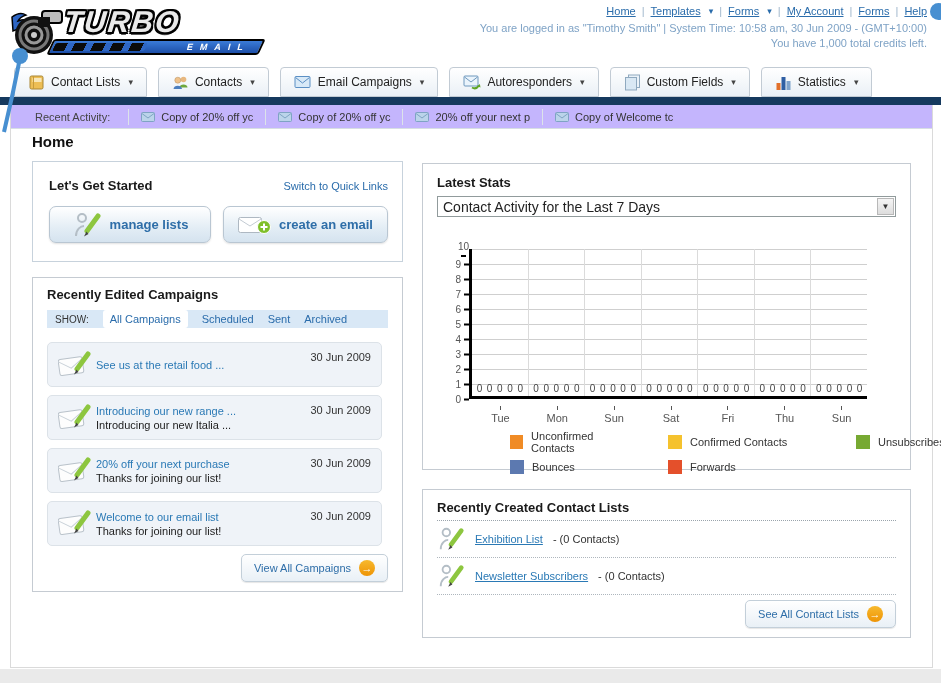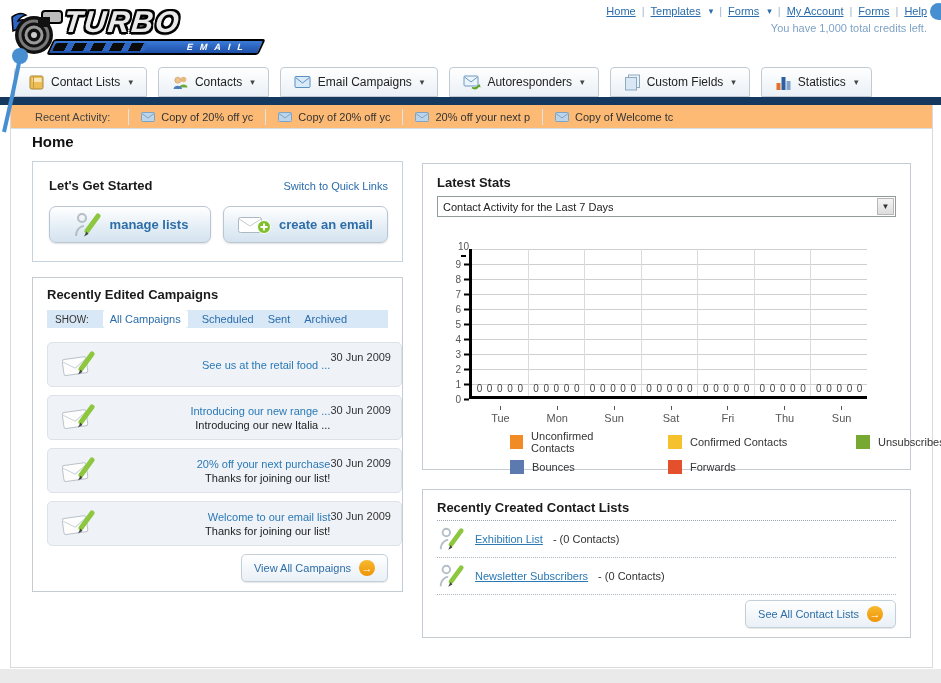--- a/index.html
+++ b/index.html
@@ -41,21 +41,21 @@
   .tab {
     height:30px; display:flex; align-items:center; gap:6px; padding:10px 13px;
     border:1px solid #C2CBD4; border-radius:4px 4px 0 0;
     background:linear-gradient(#FFFFFF,#EAF0F6); cursor:pointer; font-size:12px; color:#222; white-space:nowrap;
   }
   .tab .caret { color:#444; }
   .navy-bar { position:absolute; left:0; top:97px; width:941px; height:8px; background:#15395E; }
 
   
   .frame { position:absolute; left:10px; top:105px; width:923px; height:563px; border:1px solid #DADADA; border-top:none; background:#fff; }
-  .activity { position:absolute; left:11px; top:105px; width:921px; height:24px; background:#fdba74;
+  .activity { position:absolute; left:11px; top:105px; width:921px; height:24px; background:#c4b5fd;
     border-bottom:1px solid #D7DEE4; display:flex; align-items:center; font-size:11px; color:#333; }
   .activity-label { margin:0 18px 0 24px; color:#444; }
   .activity-item { display:flex; align-items:center; gap:6px; padding:0 12px; height:16px; border-left:1px solid #DCE3E9; cursor:pointer; }
   .activity-item:first-of-type { border-left:none; }
 
   .page-title { position:absolute; left:32px; top:133px; font-size:15px; font-weight:bold; color:#111; }
 
   
   .panel { position:absolute; background:#fff; border:1px solid #C5CBD2; }
   .panel h2 { font-size:13px; font-weight:bold; color:#1A1A1A; }
@@ -72,21 +72,21 @@
   .btn-manage { left:16px; width:162px; }
   .btn-create { left:190px; width:165px; }
 
   .p-camp { left:32px; top:277px; width:371px; height:315px; }
   .p-camp h2 { position:absolute; left:14px; top:9px; }
   .show-bar { position:absolute; left:14px; top:32px; right:14px; height:18px; background:#D9E8F6;
     display:flex; align-items:center; gap:14px; padding:0 8px; font-size:11px; }
   .show-label { color:#333; font-size:10px; }
   .filter { color:#2A6CAB; cursor:pointer; }
   .filter.active { background:#fff; border-radius:3px; padding:3px 7px; }
-  .rows { position:absolute; left:14px; top:64px; right:0;text-align:right; }
+  .rows { position:absolute; left:14px; top:64px; right:20px; }
   .camp-row { position:relative; height:45px; background:#EFF3F8; border:1px solid #DCE2E8; border-radius:5px;
     margin-bottom:8px; display:flex; align-items:center; padding:0 10px; }
   .camp-icon { flex:0 0 38px; }
   .camp-text { flex:1; line-height:14px; }
   .camp-title { color:#2A79B5; font-size:11px; cursor:pointer; }
   .camp-sub { color:#222; font-size:11px; }
   .camp-date { font-size:11px; color:#333; align-self:flex-start; margin-top:8px; }
   .small-btn {
     position:absolute; height:28px; border:1px solid #C3CFD9; border-radius:5px;
     background:linear-gradient(#FFFFFF,#E9F0F6); box-shadow:0 1px 1px rgba(0,0,0,.1);
@@ -94,21 +94,21 @@
     color:#2E6EA8; font-size:11px; cursor:pointer;
   }
   .view-all { right:14px; top:276px; }
   .arrow-circle { width:16px; height:16px; border-radius:50%; background:linear-gradient(#F7B92E,#EE9405);
     color:#fff; font-size:11px; font-weight:bold; display:flex; align-items:center; justify-content:center; }
 
   .p-stats { left:422px; top:163px; width:489px; height:307px; }
   .p-stats h2 { position:absolute; left:14px; top:11px; }
   .select { position:absolute; left:14px; top:32px; width:459px; height:21px; border:1px solid #919B9C;
     background:#fff; display:flex; align-items:center; cursor:pointer; }
-  .select-text { flex:1; padding-left:5px; font-size:11px; color:#222; }
+  .select-text { flex:1; padding-left:5px; font-size:14px; color:#222; }
   .select-arrow { width:17px; height:17px; margin-right:1px; background:linear-gradient(#F5F5F5,#DDD);
     border:1px solid #B8B8B8; font-size:8px; color:#333; display:flex; align-items:center; justify-content:center; }
 
   .chart { position:absolute; left:14px; top:70px; width:459px; height:230px; }
   .plot { position:absolute; left:32px; top:15px; width:398px; height:150px;
     border-left:3px solid #000; border-bottom:3px solid #000;
     background-image:repeating-linear-gradient(to bottom,#CFCFCF 0 1px,transparent 1px 15px);
     display:flex; }
   .col { flex:1; position:relative; border-right:1px solid #DBDBDB; }
   .col:last-child { border-right:none; }
@@ -166,20 +166,21 @@
   <span class="sep">|</span>
   <a>My Account</a>
   <span class="sep">|</span>
   <a>Forms</a>
   <span class="sep">|</span>
   <a>Help</a>
 </div>
 <div class="blue-dot-tr"></div>
 
 <div class="status">
+  <div>You are logged in as "Timothy Smith" | System Time: 10:58 am, 30 Jun 2009 - (GMT+10:00)</div>
   <div>You have 1,000 total credits left.</div>
 </div>
 
 <div class="tabs">
   <div class="tab">
     <svg width="17" height="17" viewBox="0 0 17 17">
       <rect x="2" y="2" width="13" height="13" rx="1.5" fill="#EDBE55" stroke="#A98634"></rect>
       <rect x="4.5" y="4" width="9" height="4" fill="#F7E6B8"></rect>
       <path d="M5.5 2v13" stroke="#C79B3B"></path>
     </svg>

